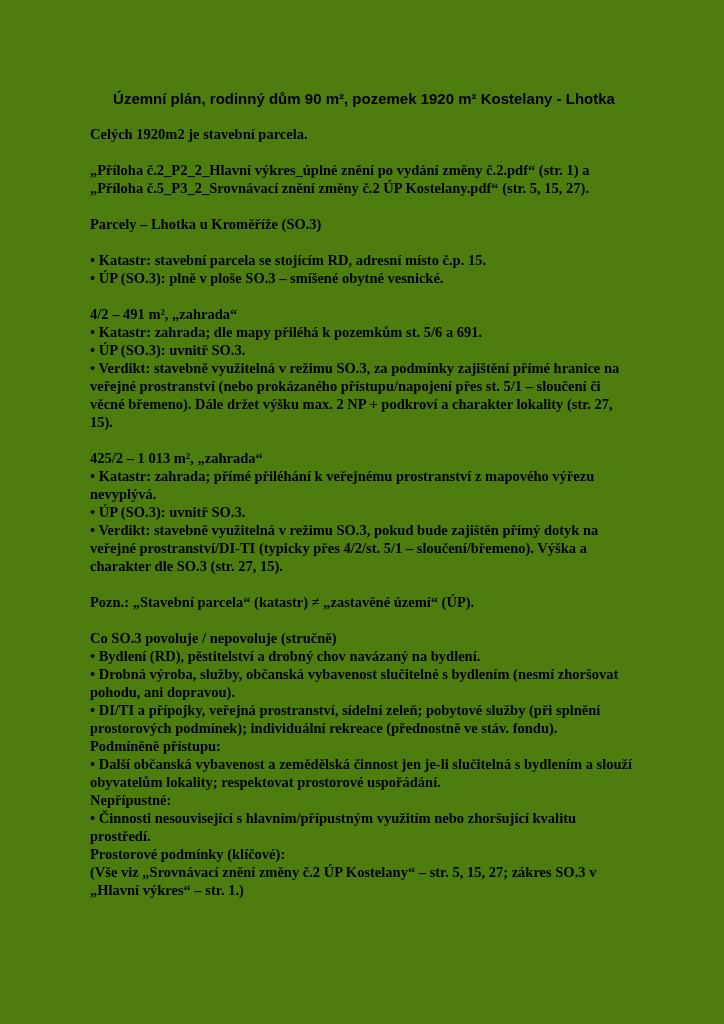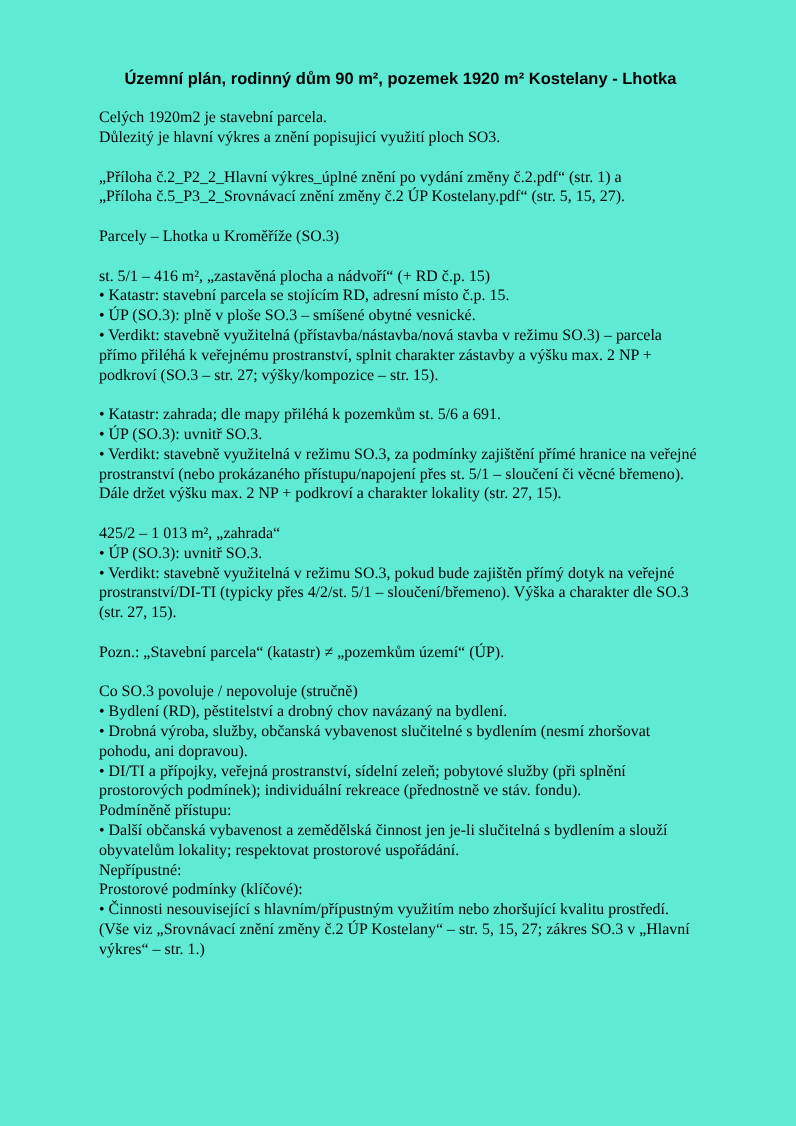--- a/index.html
+++ b/index.html
@@ -4,23 +4,23 @@
 <style>
   html, body {
     margin: 0;
     padding: 0;
     background: #ffffff;
   }
   .page {
     position: relative;
     width: 724px;
     height: 1024px;
-    background: #5eead4;
+    background: #4d7c0f;
     box-sizing: border-box;
-    padding: 62px 86px 0 90px;
+    padding: 89px 86px 0 90px;
     color: #000000;
     font-family: "Liberation Serif", serif;
     font-size: 14.5px;
     line-height: 18px;
     overflow: hidden;
   }
   .doc-title {
     font-family: "Liberation Sans", sans-serif;
     font-weight: bold;
     font-size: 15px;
@@ -30,64 +30,64 @@
     padding: 0;
   }
   .doc-body {
     width: 548px;
   }
   .para {
     margin: 0 0 18px 0;
   }
   .line {
     min-height: 18px;
+    font-weight: bold;
   }
 </style>
 </head>
 <body>
 
 <div class="page">
   <h1 class="doc-title">Územní plán, rodinný dům 90 m², pozemek 1920 m² Kostelany - Lhotka</h1>
   <div class="doc-body">
       <div class="para">
         <div class="line">Celých 1920m2 je stavební parcela.</div>
-        <div class="line">Důlezitý je hlavní výkres a znění popisujicí využití ploch SO3.</div>
       </div>
       <div class="para">
         <div class="line">„Příloha č.2_P2_2_Hlavní výkres_úplné znění po vydání změny č.2.pdf“ (str. 1) a</div>
         <div class="line">„Příloha č.5_P3_2_Srovnávací znění změny č.2 ÚP Kostelany.pdf“ (str. 5, 15, 27).</div>
       </div>
       <div class="para">
         <div class="line">Parcely – Lhotka u Kroměříže (SO.3)</div>
       </div>
       <div class="para">
-        <div class="line">st. 5/1 – 416 m², „zastavěná plocha a nádvoří“ (+ RD č.p. 15)</div>
         <div class="line">• Katastr: stavební parcela se stojícím RD, adresní místo č.p. 15.</div>
         <div class="line">• ÚP (SO.3): plně v ploše SO.3 – smíšené obytné vesnické.</div>
-        <div class="line">• Verdikt: stavebně využitelná (přístavba/nástavba/nová stavba v režimu SO.3) – parcela přímo přiléhá k veřejnému prostranství, splnit charakter zástavby a výšku max. 2 NP + podkroví (SO.3 – str. 27; výšky/kompozice – str. 15).</div>
       </div>
       <div class="para">
+        <div class="line">4/2 – 491 m², „zahrada“</div>
         <div class="line">• Katastr: zahrada; dle mapy přiléhá k pozemkům st. 5/6 a 691.</div>
         <div class="line">• ÚP (SO.3): uvnitř SO.3.</div>
         <div class="line">• Verdikt: stavebně využitelná v režimu SO.3, za podmínky zajištění přímé hranice na veřejné prostranství (nebo prokázaného přístupu/napojení přes st. 5/1 – sloučení či věcné břemeno). Dále držet výšku max. 2 NP + podkroví a charakter lokality (str. 27, 15).</div>
       </div>
       <div class="para">
         <div class="line">425/2 – 1 013 m², „zahrada“</div>
+        <div class="line">• Katastr: zahrada; přímé přiléhání k veřejnému prostranství z mapového výřezu nevyplývá.</div>
         <div class="line">• ÚP (SO.3): uvnitř SO.3.</div>
         <div class="line">• Verdikt: stavebně využitelná v režimu SO.3, pokud bude zajištěn přímý dotyk na veřejné prostranství/DI-TI (typicky přes 4/2/st. 5/1 – sloučení/břemeno). Výška a charakter dle SO.3 (str. 27, 15).</div>
       </div>
       <div class="para">
-        <div class="line">Pozn.: „Stavební parcela“ (katastr) ≠ „pozemkům území“ (ÚP).</div>
+        <div class="line">Pozn.: „Stavební parcela“ (katastr) ≠ „zastavěné území“ (ÚP).</div>
       </div>
       <div class="para">
         <div class="line">Co SO.3 povoluje / nepovoluje (stručně)</div>
         <div class="line">• Bydlení (RD), pěstitelství a drobný chov navázaný na bydlení.</div>
         <div class="line">• Drobná výroba, služby, občanská vybavenost slučitelné s bydlením (nesmí zhoršovat pohodu, ani dopravou).</div>
         <div class="line">• DI/TI a přípojky, veřejná prostranství, sídelní zeleň; pobytové služby (při splnění prostorových podmínek); individuální rekreace (přednostně ve stáv. fondu).</div>
         <div class="line">Podmíněně přístupu:</div>
         <div class="line">• Další občanská vybavenost a zemědělská činnost jen je-li slučitelná s bydlením a slouží obyvatelům lokality; respektovat prostorové uspořádání.</div>
         <div class="line">Nepřípustné:</div>
+        <div class="line">• Činnosti nesouvisející s hlavním/přípustným využitím nebo zhoršující kvalitu prostředí.</div>
         <div class="line">Prostorové podmínky (klíčové):</div>
-        <div class="line">• Činnosti nesouvisející s hlavním/přípustným využitím nebo zhoršující kvalitu prostředí.</div>
         <div class="line">(Vše viz „Srovnávací znění změny č.2 ÚP Kostelany“ – str. 5, 15, 27; zákres SO.3 v „Hlavní výkres“ – str. 1.)</div>
       </div>
     </div>
 </div>
 
 </body></html>

